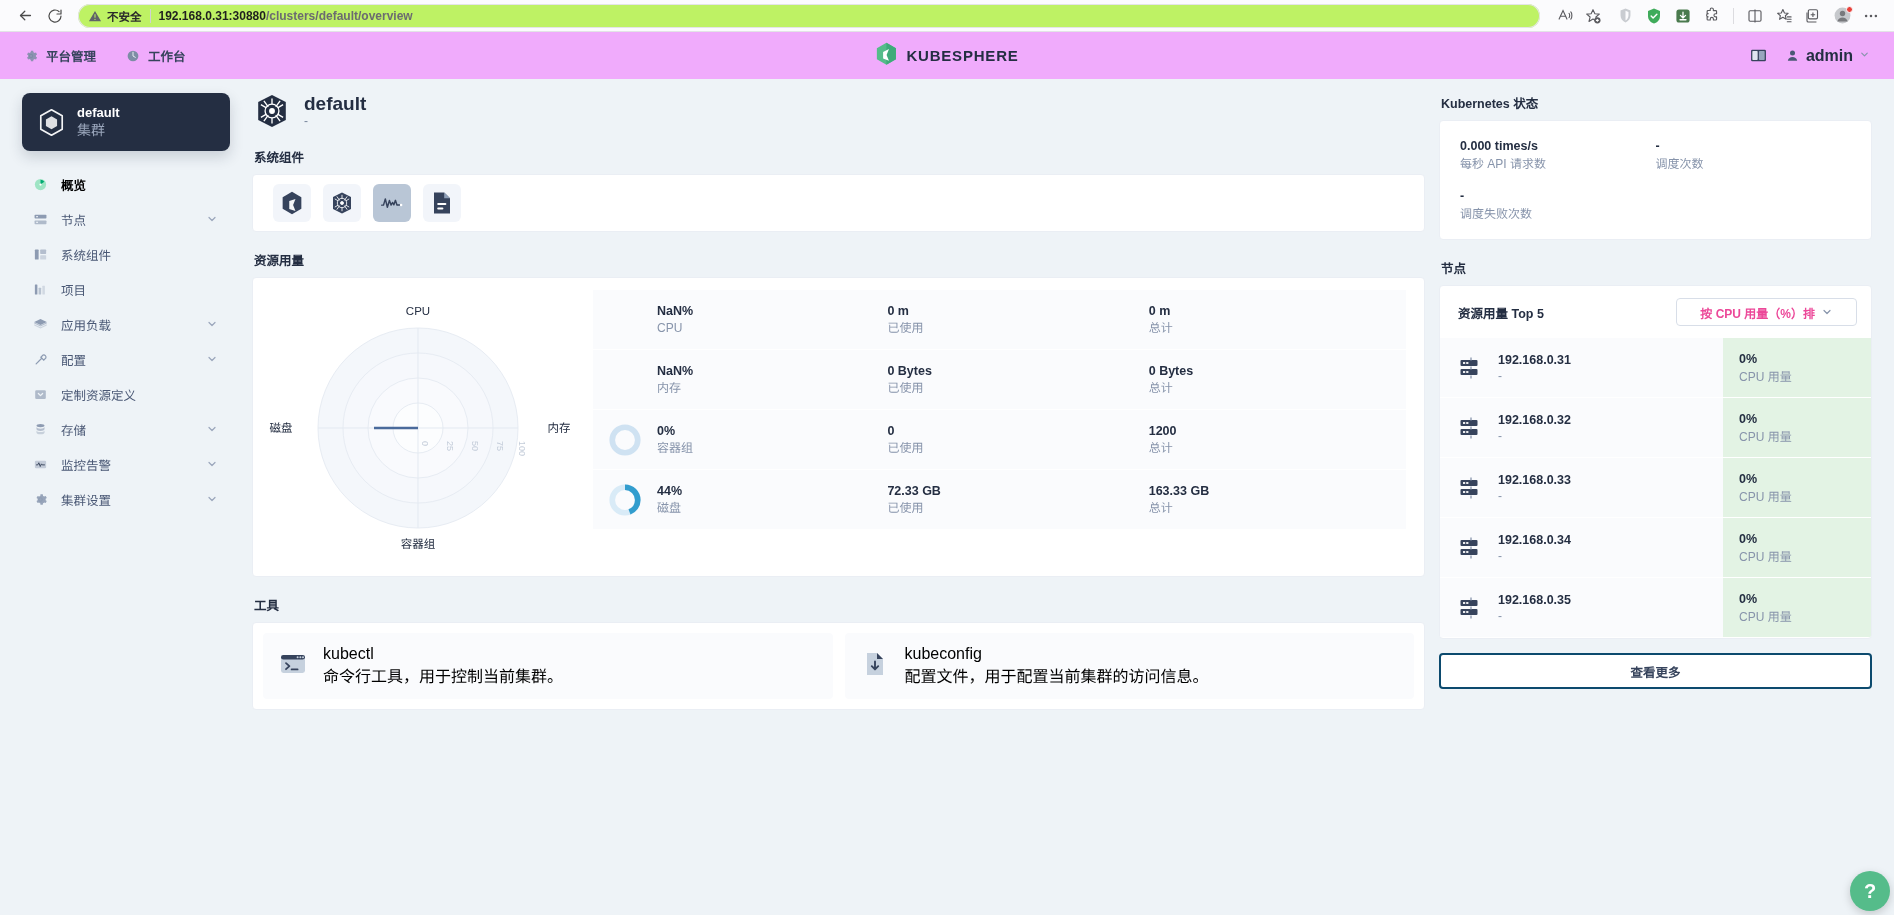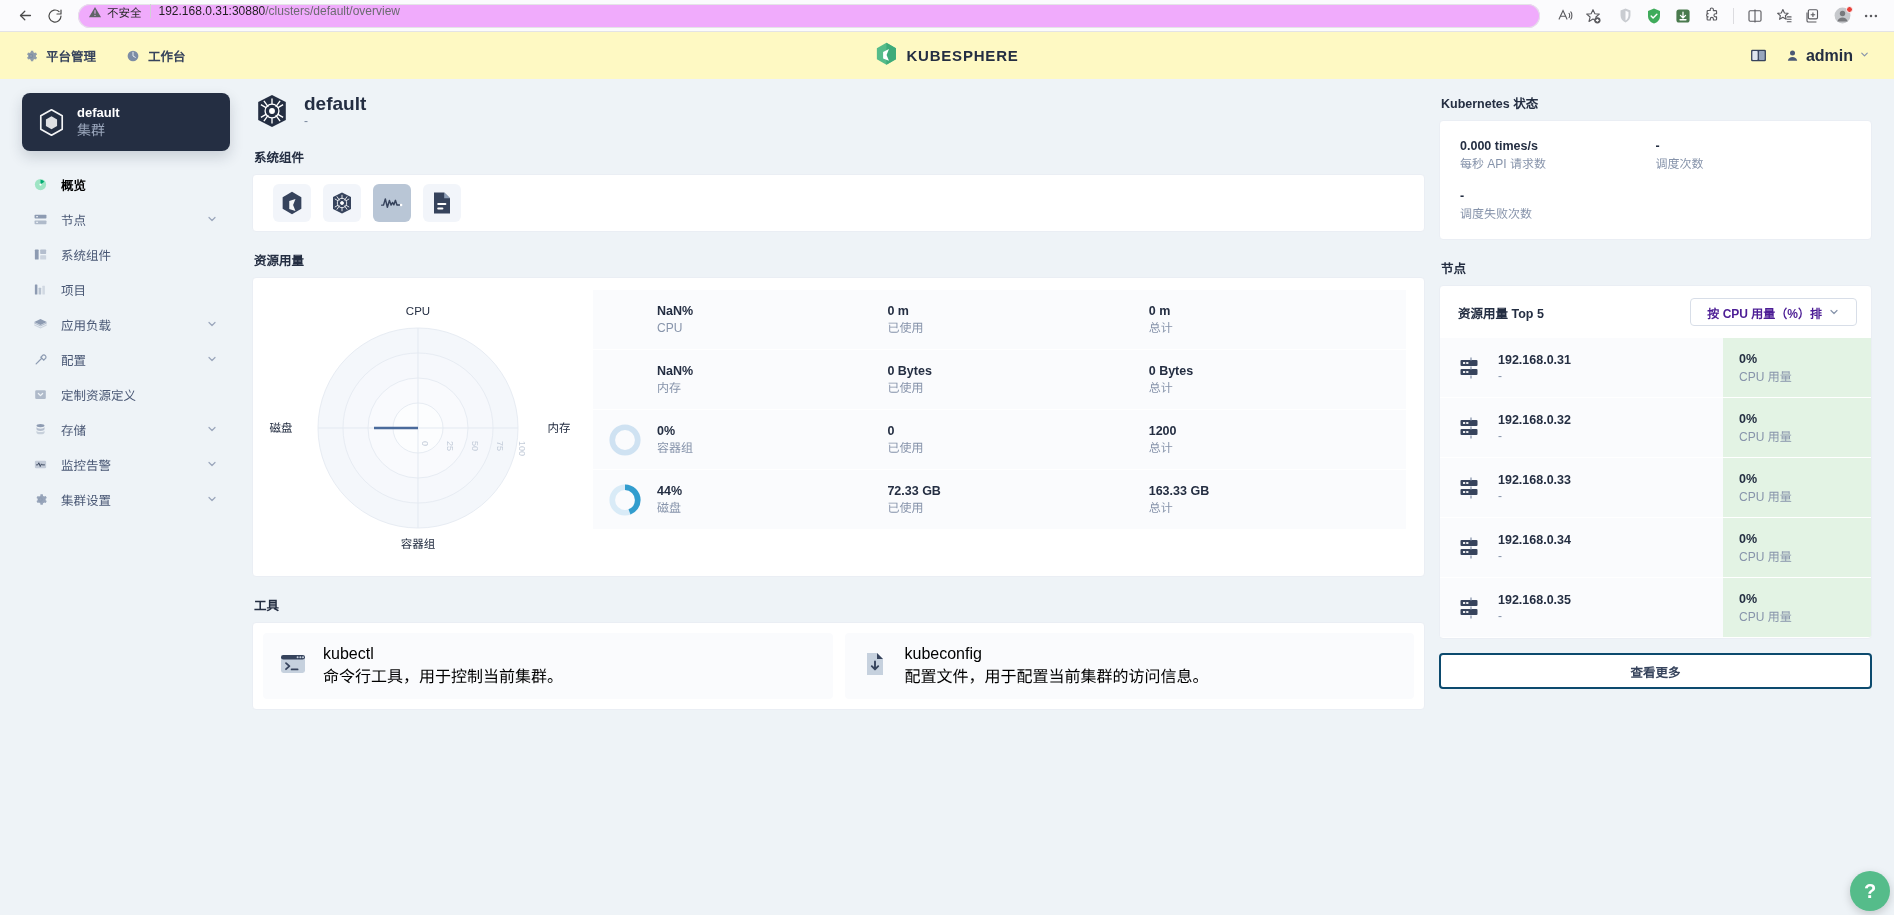--- a/index.html
+++ b/index.html
@@ -22,29 +22,30 @@
   }
   .nav-btn {
     width: 30px; height: 26px;
     display: flex; align-items: center; justify-content: center;
     color: #4a4a4a; border-radius: 4px; flex: none;
   }
   .nav-btn svg { display:block; }
   .omnibox {
     flex: 1;
     height: 24px;
-    background: #f0abfc;
+    background: #bef264;
     border-radius: 13px;
-    display: flex; align-items: flex-start;
+    display: flex; align-items: center;
     margin: 0 8px 0 8px;
     padding: 0 10px;
     font-size: 12px;
     color: #202124;
     min-width: 0;
     box-shadow: inset 0 0 0 1px #e4e4e7;
+    font-weight: bold;
   }
   .omnibox .warn-group { display:flex; align-items:center; gap:5px; flex:none; }
   .omnibox .warn-label { font-size: 11.5px; color: #2b2b2b; }
   .omnibox .divider { width:1px; height:14px; background:#d0d0d4; margin:0 8px; flex:none; }
   .omnibox .url { font-size: 12px; white-space: nowrap; overflow: hidden; }
   .omnibox .url .host { color: #1f1f1f; }
   .omnibox .url .path { color: #6b6b70; }
   .omni-right { display:flex; align-items:center; gap:2px; flex:none; margin-left:4px; }
   .tool-ico {
     width: 26px; height: 24px;
@@ -58,21 +59,21 @@
   }
   .avatar-dot {
     position:absolute; top:2px; right:2px;
     width:7px; height:7px; border-radius:50%;
     background:#e8403a; border:1px solid #fbfbfd;
   }
 
   
   .ks-header {
     height: 47px;
-    background: #fef9c3;
+    background: #f0abfc;
     display: flex; align-items: center;
     padding: 0 24px;
     position: relative;
   }
   .hdr-left { display:flex; align-items:center; gap: 30px; }
   .hdr-link {
     display:flex; align-items:center; gap:8px;
     font-size: 12.5px; color:#36435c; font-weight:600;
   }
   .hdr-link .gi { color:#7d8da5; display:flex; }
@@ -230,23 +231,23 @@
     background:#fff; border:1px solid #eaeef4; border-radius:4px;
     overflow:hidden;
   }
   .nodes-head {
     display:flex; align-items:center; justify-content:space-between;
     padding: 12px 14px 12px 18px;
   }
   .nodes-head .nh-title { font-size: 12.5px; font-weight:700; color:#242e42; }
   .sort-btn {
     border:1px solid #d8dee8; background:#fff; border-radius:4px;
-    height: 28px; padding: 0 16px;
+    height: 28px; padding: 0 23px;
     display:flex; align-items:center; gap:6px;
-    font-size: 12px; color:#4c1d95; font-weight:600;
+    font-size: 12px; color:#ec4899; font-weight:600;
     font-family: inherit;
   }
   .sort-btn .sb-caret { color:#8794ab; display:flex; }
   .node-row {
     display:flex; align-items:stretch;
     background:#fafbfd;
     margin: 0 0 1px 0;
     height: 59px;
   }
   .node-row .nr-left {

